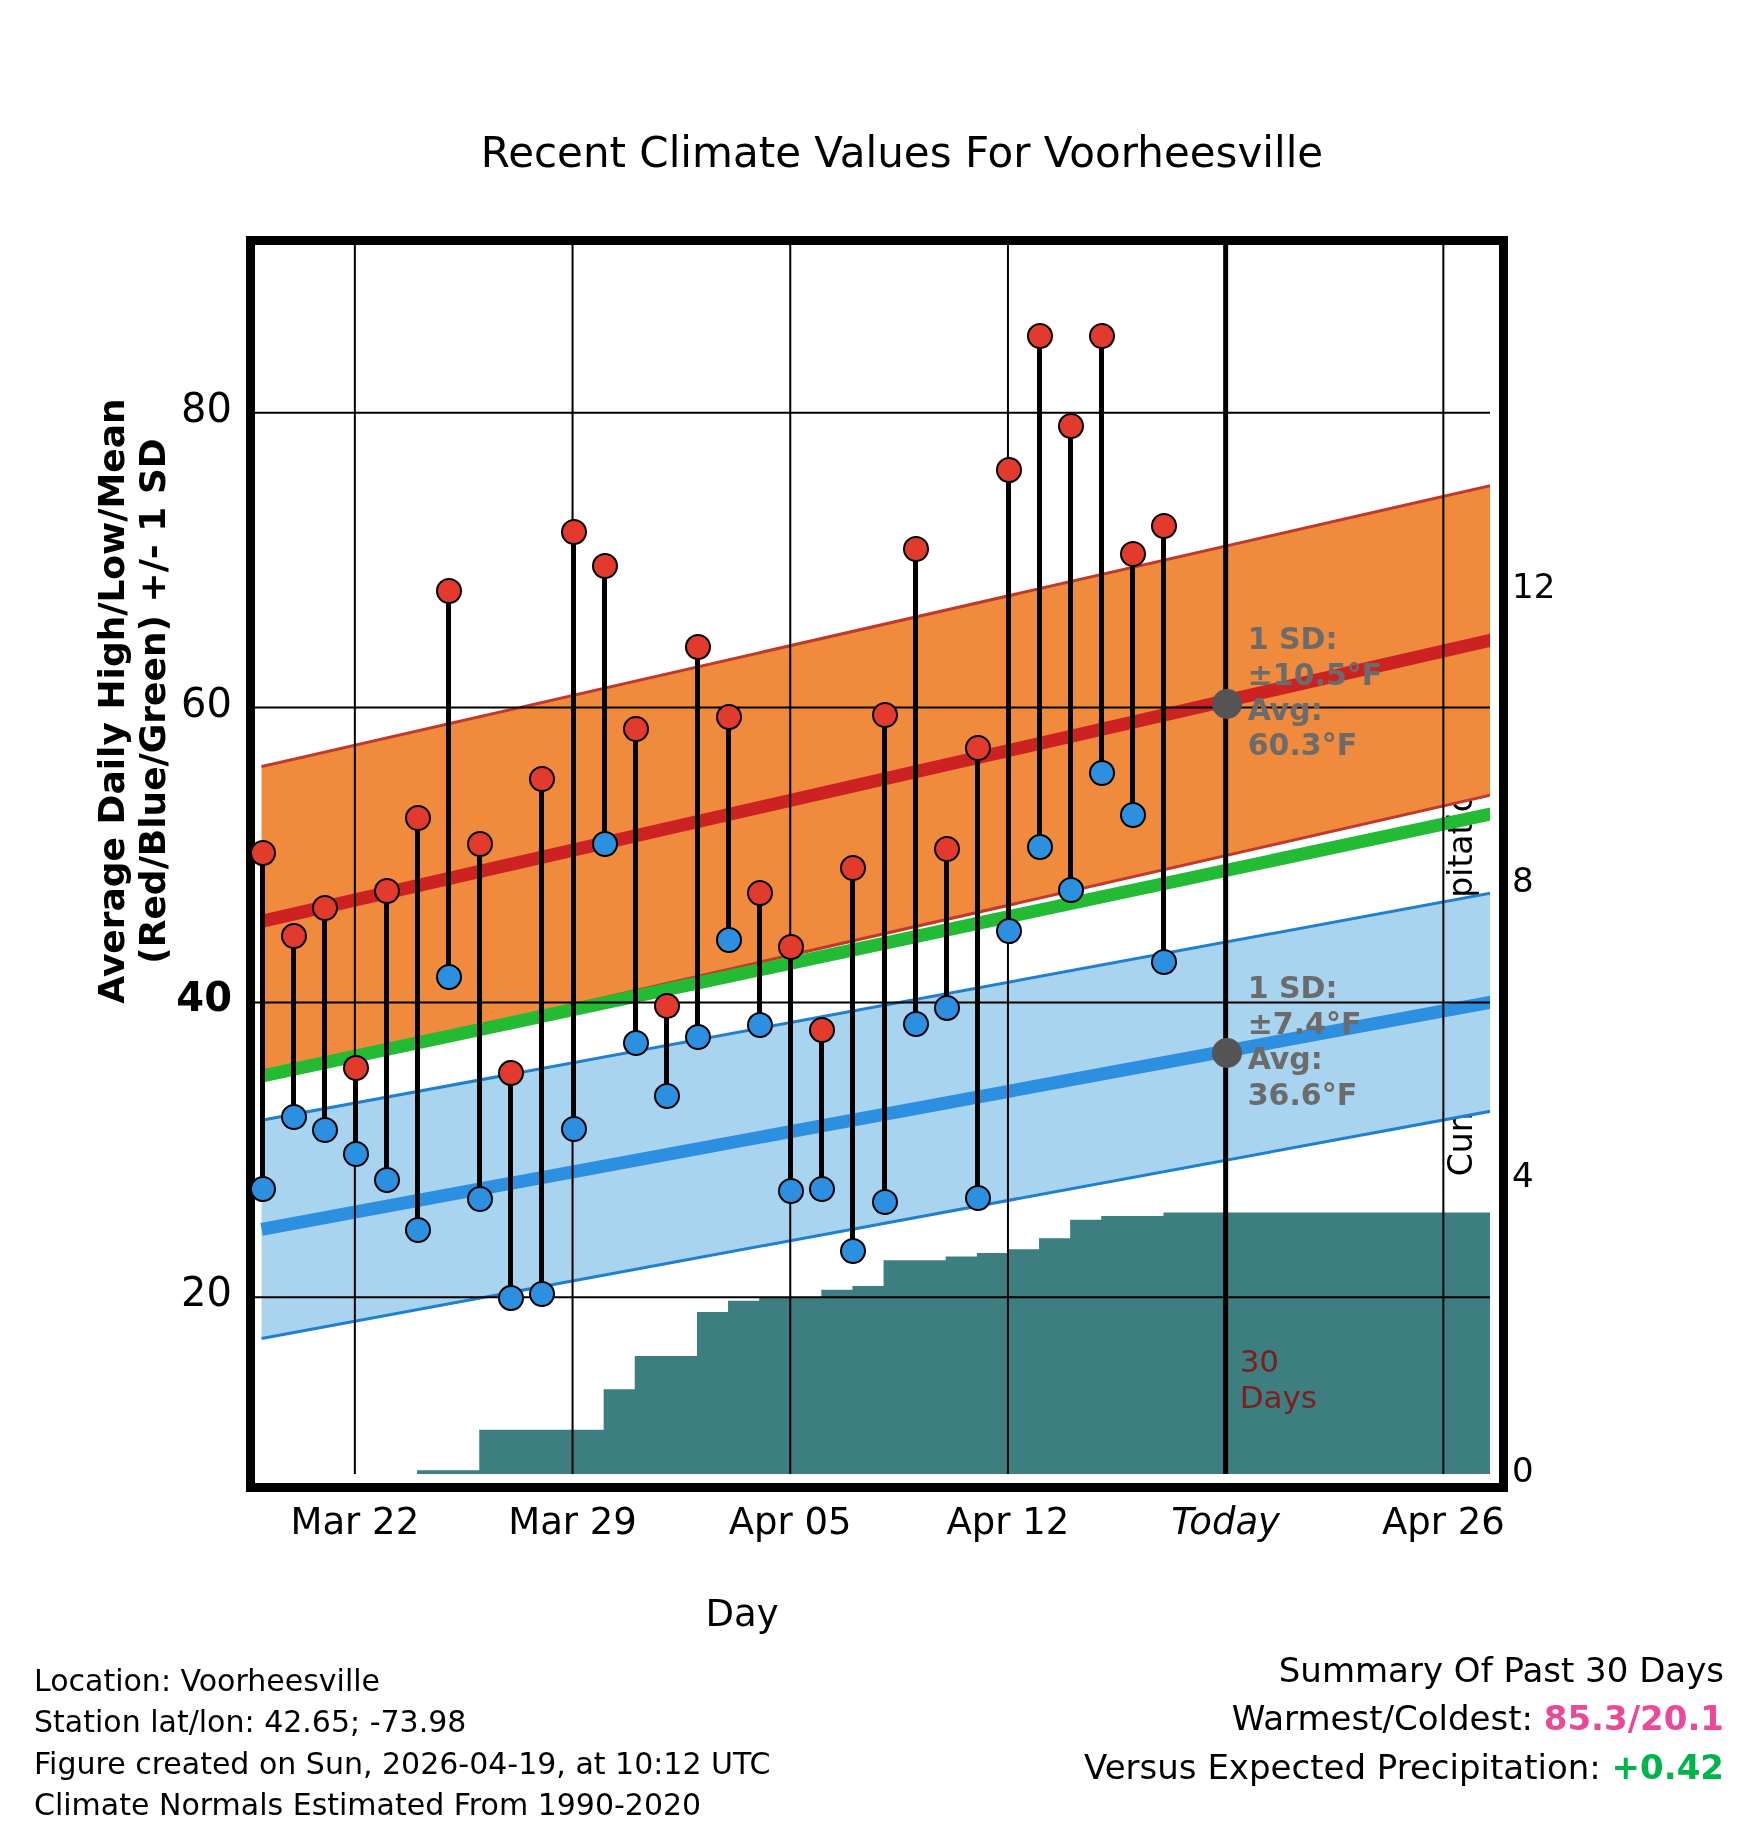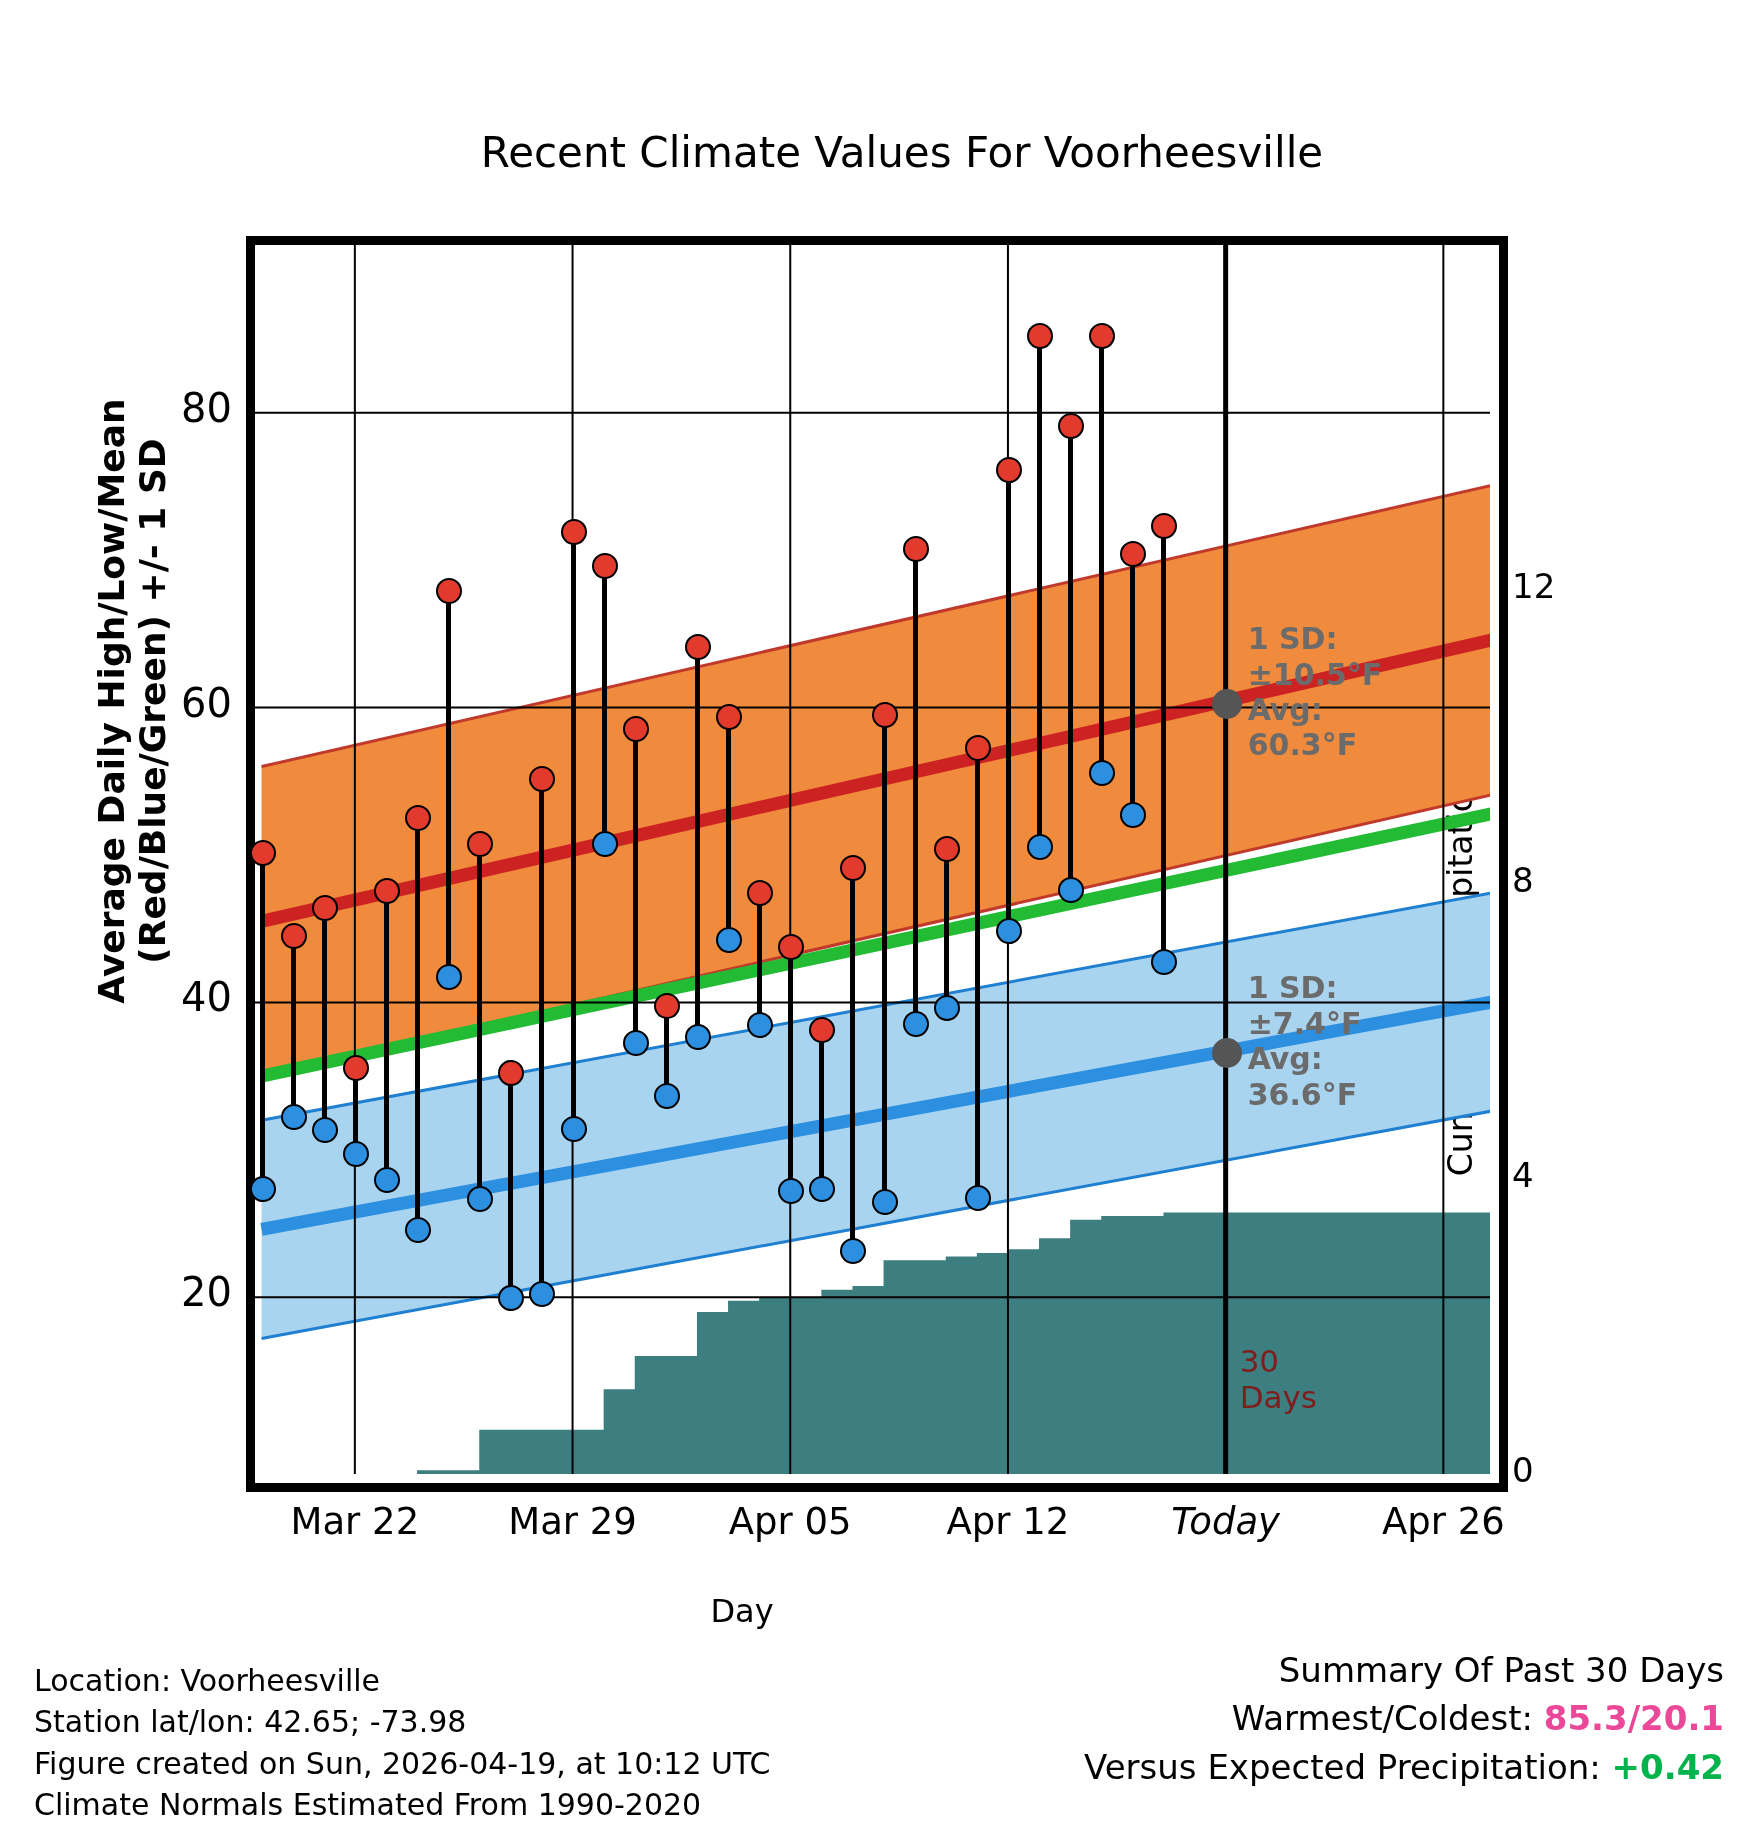--- a/index.html
+++ b/index.html
@@ -1,20 +1,20 @@
 <!DOCTYPE html>
 <html><head>
 <meta charset="utf-8">
 <style>
   html,body{margin:0;padding:0;background:#fff;}
   body{width:1748px;height:1828px;font-family:"DejaVu Sans",sans-serif;color:#000;position:relative;overflow:hidden;}
   .title{position:absolute;left:0;top:128px;width:1748px;text-align:center;font-size:42px;padding-left:28px;}
   .ylabel-left{position:absolute;left:-268px;top:660px;width:800px;text-align:center;font-size:36px;font-weight:bold;transform:rotate(-90deg);}
   .ylabel-right{position:absolute;left:1060px;top:820px;width:800px;text-align:center;font-size:33px;transform:rotate(-90deg);}
-  .xlabel{position:absolute;left:0;top:1592px;width:1484px;text-align:center;font-size:32px;}
+  .xlabel{position:absolute;left:0;top:1592px;width:1484px;text-align:center;font-size:37px;}
 
   
   #plot{position:absolute;left:246px;top:236px;width:1244px;height:1238px;}
   #frame{position:absolute;left:246px;top:236px;width:1244px;height:1238px;border:9px solid #000;box-sizing:content-box;}
 
   .ytick{position:absolute;right:1516px;font-size:40px;text-align:right;width:200px;}
   .ytickR{position:absolute;left:1512px;font-size:34px;text-align:left;width:200px;}
   .xtick{position:absolute;top:1500px;font-size:37px;text-align:center;width:260px;}
 
   .stem{position:absolute;width:5px;background:#000;}
@@ -65,21 +65,21 @@
       <line x1="0" y1="766.3809523809524" x2="1244" y2="766.3809523809524" stroke="#000" stroke-width="2"></line>
       <line x1="0" y1="471.6190476190476" x2="1244" y2="471.6190476190476" stroke="#000" stroke-width="2"></line>
       <line x1="0" y1="176.8571428571429" x2="1244" y2="176.8571428571429" stroke="#000" stroke-width="2"></line>
       <line x1="979.65" y1="0" x2="979.65" y2="1238" stroke="#000" stroke-width="5"></line>
     </svg>
 </div>
 <div id="frame"></div>
 
 <div id="ticks">
     <div class="ytick" style="top: 1269.14px;">20</div>
-    <div class="ytick" style="top: 974.381px;">40</div>
+    <div class="ytick" style="top: 974.381px; font-weight: bold;">40</div>
     <div class="ytick" style="top: 679.619px;">60</div>
     <div class="ytick" style="top: 384.857px;">80</div>
     <div class="ytickR" style="top: 1450px;">0</div>
     <div class="ytickR" style="top: 1155.24px;">4</div>
     <div class="ytickR" style="top: 860.476px;">8</div>
     <div class="ytickR" style="top: 565.714px;">12</div>
     <div class="xtick" style="left: 224.85px;">Mar 22</div>
     <div class="xtick" style="left: 442.55px;">Mar 29</div>
     <div class="xtick" style="left: 660.25px;">Apr 05</div>
     <div class="xtick" style="left: 877.95px;">Apr 12</div>

